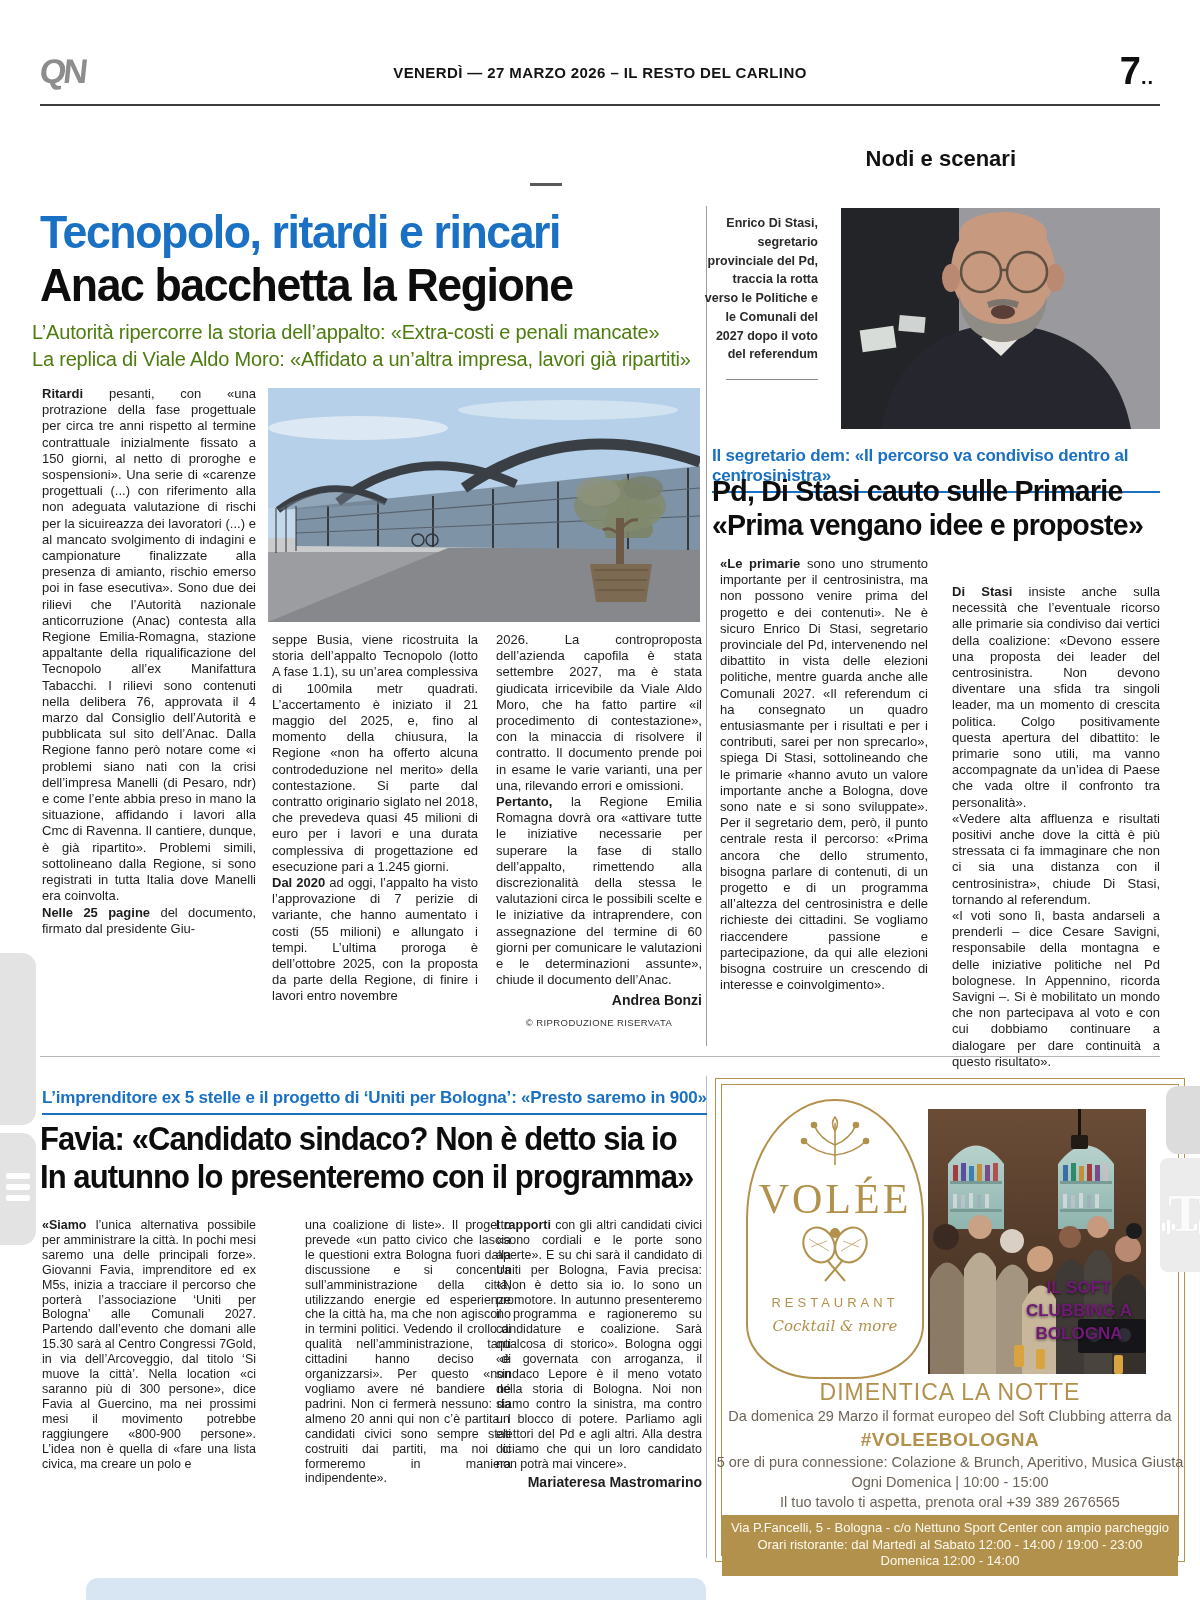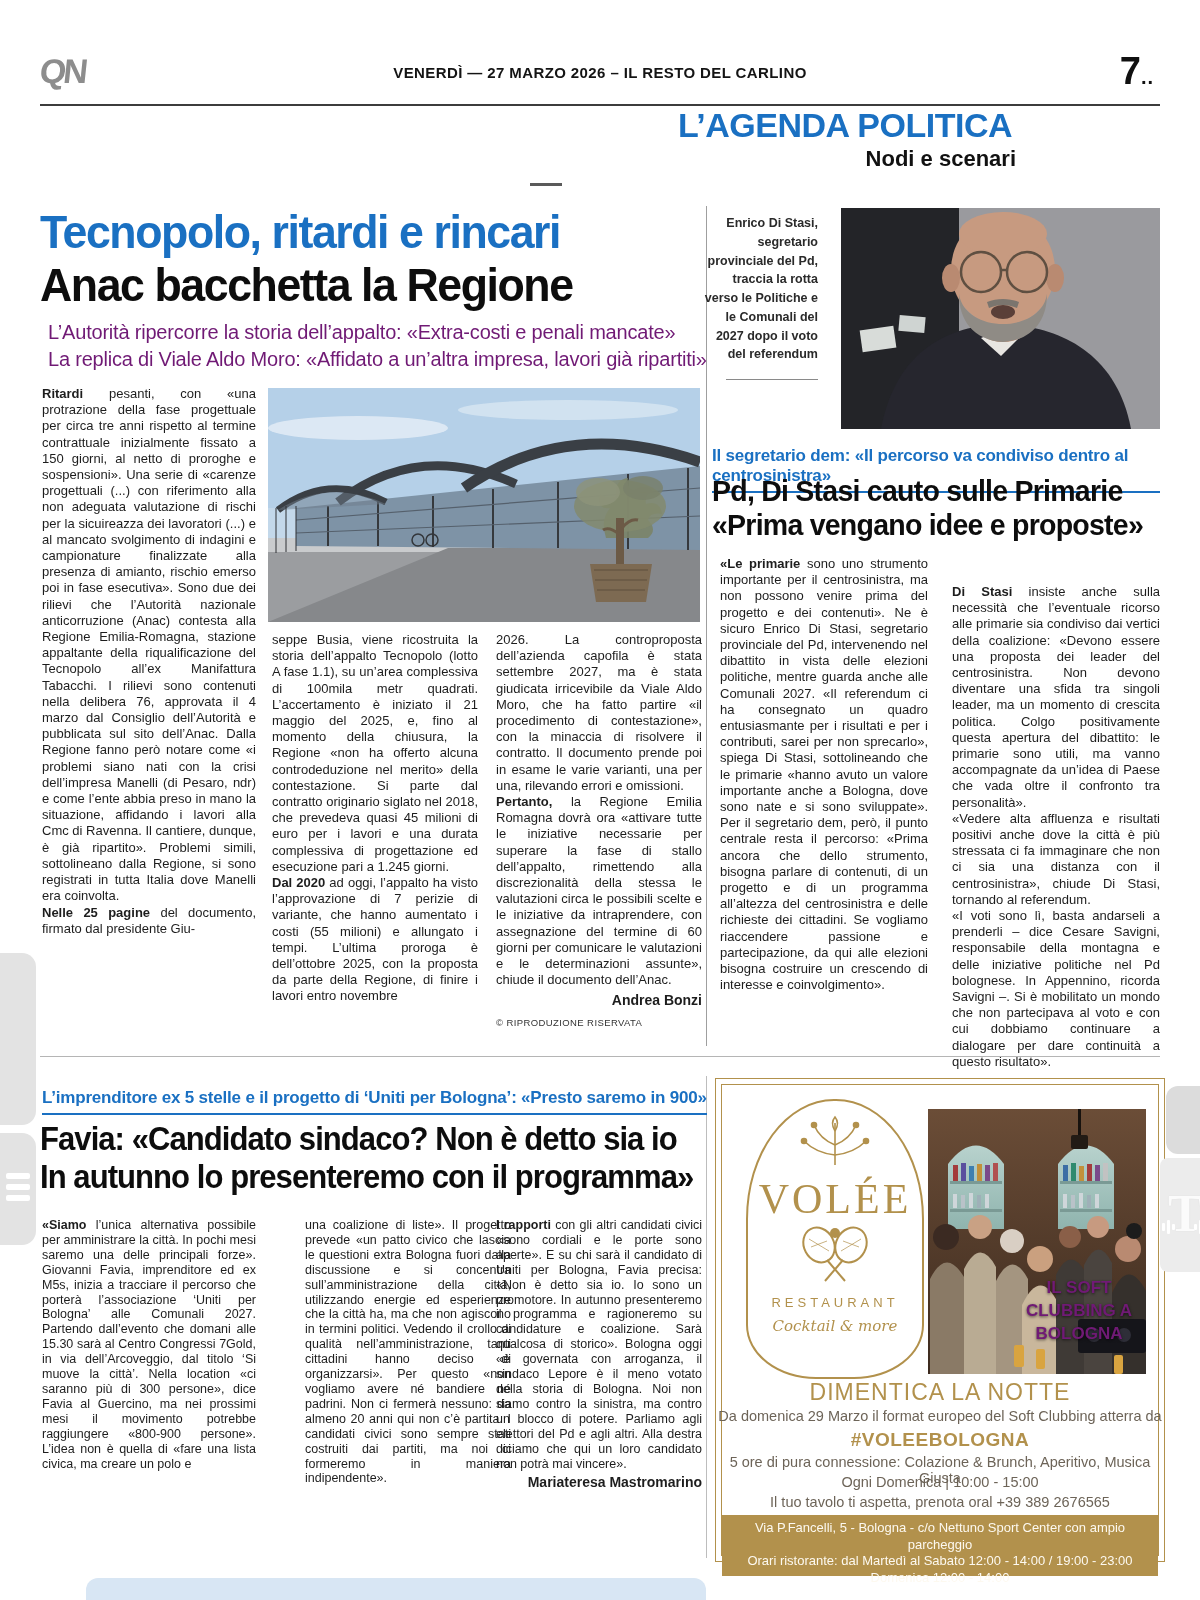--- a/index.html
+++ b/index.html
@@ -19,42 +19,42 @@
   .section-title{right:188px;top:106px;font-size:34px;font-weight:800;color:#1a70c2;
                  letter-spacing:-.5px;}
   .section-subtitle{right:184px;top:146px;font-size:22px;font-weight:700;color:#111;}
   .section-dash{left:530px;top:183px;width:32px;height:3px;background:#5a5a5a;}
 
   
   .headline-blue{left:40px;top:204px;font-size:47px;font-weight:800;color:#1a70c2;
                  letter-spacing:-1.5px;transform:scaleX(.95);transform-origin:0 0;white-space:nowrap;}
   .headline-black{left:40px;top:257px;font-size:47px;font-weight:800;color:#0d0d0d;
                   letter-spacing:-1.5px;transform:scaleX(.95);transform-origin:0 0;white-space:nowrap;}
-  .subhead{left:48px;font-size:20px;font-weight:500;color:#701a75;letter-spacing:-.2px;white-space:nowrap;}
+  .subhead{left:32px;font-size:20px;font-weight:500;color:#4d7c0f;letter-spacing:-.2px;white-space:nowrap;}
 
   .vrule-main{left:706px;top:206px;width:1px;height:840px;background:#9f9f9f;}
   .vrule-bottom{left:706px;top:1076px;width:1px;height:482px;background:#bdbdbd;}
 
   .photo-caption{left:704px;top:214px;width:114px;text-align:right;font-size:12.5px;
                  font-weight:700;line-height:1.5;color:#2a2a2a;}
   .caption-rule{left:726px;top:379px;width:92px;height:1px;background:#8a8a8a;}
 
   .portrait{left:841px;top:208px;width:319px;height:221px;overflow:hidden;}
 
   .tecnopolo{left:268px;top:388px;width:432px;height:234px;overflow:hidden;}
 
   
   .col{font-size:13px;line-height:16.2px;text-align:justify;color:#1d1d1d;overflow:hidden;}
   .col p{margin:0;}
   .col p strong{font-weight:800;}
   .c-main1{left:42px;top:386px;width:214px;height:658px;}
   .c-main2{left:272px;top:632px;width:206px;height:414px;}
   .c-main3{left:496px;top:632px;width:206px;height:414px;}
   .byline{text-align:right;font-weight:800;font-size:14px;margin-top:4px;}
-  .copyright{text-align:left;font-size:9.5px;letter-spacing:.4px;color:#333;margin-top:6px;}
+  .copyright{text-align:center;font-size:9.5px;letter-spacing:.4px;color:#333;margin-top:6px;}
 
   
   .kicker{font-size:17px;font-weight:700;color:#1a70c2;letter-spacing:-.2px;
           padding-bottom:5px;border-bottom:2px solid #1a70c2;}
   .k-distasi{left:712px;top:446px;width:448px;}
   .h-distasi{left:712px;font-size:30px;font-weight:800;color:#0d0d0d;letter-spacing:-.8px;
              transform:scaleX(.95);transform-origin:0 0;white-space:nowrap;}
   .c-ds1{left:720px;top:556px;width:208px;height:492px;}
   .c-ds2{left:952px;top:556px;width:208px;height:492px;margin-top:28px;}
 
@@ -62,21 +62,21 @@
   .bottom-divider{left:40px;right:40px;top:1056px;height:1px;background:#b5b5b5;}
   .k-favia{left:42px;top:1088px;display:inline-block;}
   .h-favia{left:40px;font-size:33px;font-weight:800;color:#0d0d0d;letter-spacing:-1px;
            transform:scaleX(.94);transform-origin:0 0;white-space:nowrap;}
   .c-f{font-size:12.5px;line-height:14.9px;}
   .c-f1{left:42px;top:1218px;width:214px;height:344px;}
   .c-f2{left:272px;top:1218px;width:206px;height:344px;margin-left:33px;}
   .c-f3{left:496px;top:1218px;width:206px;height:344px;}
 
   
-  .ad{left:715px;top:1078px;width:448px;height:482px;background:#fff;border:1px solid #b2914c;}
+  .ad{left:715px;top:1078px;width:448px;height:482px;background:#fff;border:1px solid #b2914c;padding-left:20px;}
   .ad-inner{position:absolute;inset:5px;border:1px solid #b2914c;}
   .ad-logo{position:absolute;left:30px;top:20px;width:174px;height:276px;
            border:2px solid #b2914c;border-radius:88px 88px 70px 70px / 120px 120px 54px 54px;
            text-align:center;color:#b2914c;}
   .ad-logo .volee{font-family:"Liberation Serif",serif;font-size:42px;letter-spacing:3px;
                   margin-top:2px;}
   .ad-logo .rest{font-size:13px;letter-spacing:4px;margin-top:4px;font-weight:500;}
   .ad-logo .tag{font-family:"DejaVu Serif",serif;font-style:italic;font-size:15px;margin-top:7px;}
   .ad-photo{position:absolute;left:212px;top:30px;width:218px;height:265px;overflow:hidden;}
   .ad-photo-text{position:absolute;left:88px;top:168px;width:126px;text-align:center;
@@ -108,21 +108,20 @@
 </style>
 </head>
 <body>
 
 <div id="page">
 
   <div class="abs qn-logo">QN</div>
   <div class="abs dateline">VENERDÌ — 27 MARZO 2026 – IL RESTO DEL CARLINO</div>
   <div class="abs pagenum"><span>7</span><span class="dots">..</span></div>
   <div class="abs header-rule"></div>
-  <div class="abs section-title">L’AGENDA POLITICA</div>
   <div class="abs section-subtitle">Nodi e scenari</div>
   <div class="abs section-dash"></div>
 
   <div class="abs headline-blue">Tecnopolo, ritardi e rincari</div>
   <div class="abs headline-black">Anac bacchetta la Regione</div>
   <div class="abs subhead" style="top:321px;">L’Autorità ripercorre la storia dell’appalto: «Extra-costi e penali mancate»</div>
   <div class="abs subhead" style="top:348px;">La replica di Viale Aldo Moro: «Affidato a un’altra impresa, lavori già ripartiti»</div>
 
   <div class="abs vrule-main"></div>
   <div class="abs vrule-bottom"></div>

